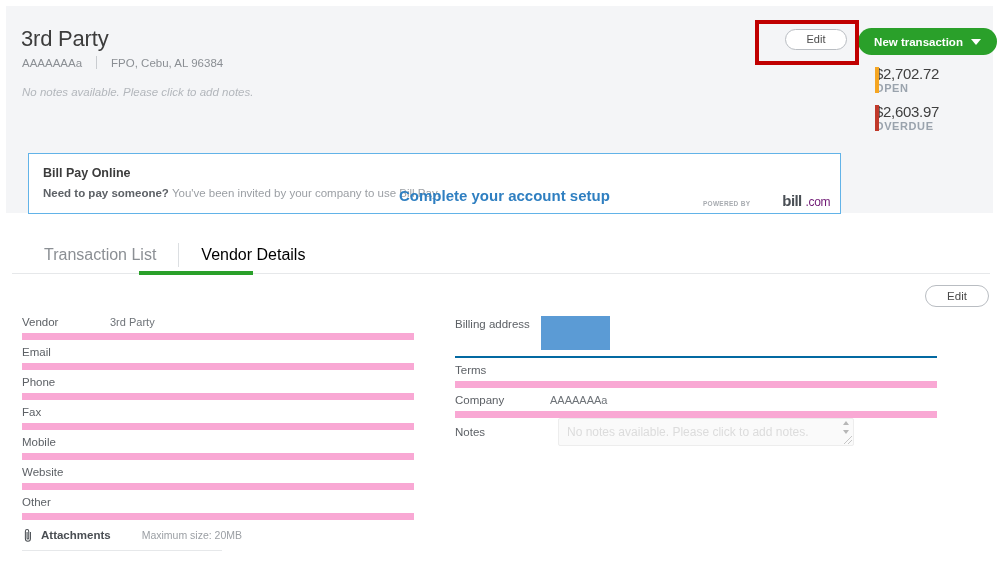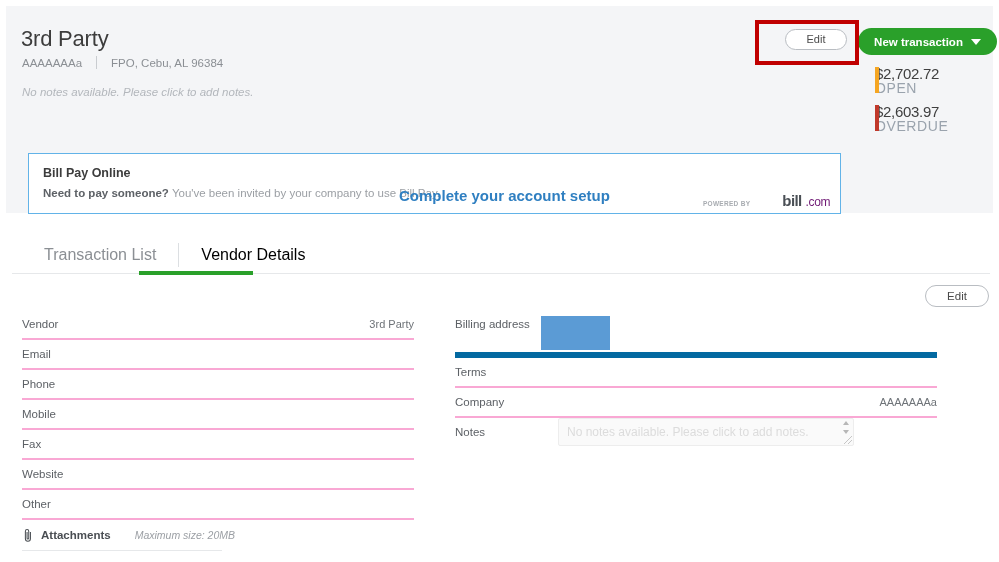--- a/index.html
+++ b/index.html
@@ -83,21 +83,21 @@
   }
 
   
   .amounts { position: absolute; left: 869px; top: 59px; }
   .amount-row { position: relative; margin-bottom: 9px; }
   .amount-bar {
     position: absolute; left: 0; top: 2px;
     width: 4px; height: 26px;
   }
   .amount-value { font-size: 15px; color: #3f3f3f; line-height: 17px; letter-spacing: -0.3px; }
-  .amount-label { font-size: 14px; color: #9aa3ad; letter-spacing: 0.6px; line-height: 12px; }
+  .amount-label { font-size: 11px; color: #9aa3ad; letter-spacing: 0.6px; line-height: 12px; font-weight: bold; }
 
   
   .billpay {
     position: absolute;
     left: 22px; top: 147px;
     width: 813px; height: 61px;
     background: #ffffff;
     border: 1px solid #62b3e8;
   }
   .billpay-title {
@@ -163,35 +163,35 @@
     text-align: center;
     cursor: pointer;
   }
 
   .col-left  { position: absolute; left: 22px;  top: 310px; width: 392px; }
   .col-right { position: absolute; left: 455px; top: 310px; width: 482px; }
 
   .field {
     position: relative;
     height: 30px;
-    border-bottom: 2px solid #f9a8d4;
-    display: flex; align-items: center; justify-content: space-between;
+    border-bottom: 7px solid #f9a8d4;
+    display: flex; align-items: center;
   }
   .field-label {
     font-size: 11.5px; color: #5d6166; font-weight: 500;
     width: 88px; flex: none;
   }
   .col-right .field-label { width: 95px; }
   .field-value { font-size: 11px; color: #6e7378; }
 
   
   .field-billing {
     position: relative;
     height: 48px;
-    border-bottom: 6px solid #0369a1;
+    border-bottom: 2px solid #0369a1;
   }
   .field-billing .field-label {
     position: absolute; left: 0; top: 8px;
   }
   .redact-block {
     position: absolute;
     left: 86px; top: 6px;
     width: 69px; height: 34px;
     background: #5b9bd5;
   }
@@ -230,21 +230,21 @@
       linear-gradient(135deg, transparent 70%, #c6c6c6 70%, #c6c6c6 81%, transparent 81%);
   }
 
   
   .attach-row {
     position: relative; height: 30px;
     display: flex; align-items: center; gap: 7px;
   }
   .clip-icon { width: 12px; height: 15px; flex: none; }
   .attach-label { font-size: 11.5px; color: #4a4e53; font-weight: bold; }
-  .attach-max { font-size: 10.5px; color: #9b9fa4; margin-left: 17px; font-style: italic; }
+  .attach-max { font-size: 10.5px; color: #9b9fa4; margin-left: 24px; }
   .attach-rule {
     position: absolute; left: 0; top: 30px;
     width: 200px; height: 1px; background: #e6e8ea;
   }
 </style>
 </head>
 <body>
 
 <div class="page">
 
@@ -312,25 +312,25 @@
     </div>
     <div class="field">
       <span class="field-label">Email</span>
       <span class="field-value"></span>
     </div>
     <div class="field">
       <span class="field-label">Phone</span>
       <span class="field-value"></span>
     </div>
     <div class="field">
+      <span class="field-label">Fax</span>
+      <span class="field-value"></span>
+    </div>
+    <div class="field">
       <span class="field-label">Mobile</span>
-      <span class="field-value"></span>
-    </div>
-    <div class="field">
-      <span class="field-label">Fax</span>
       <span class="field-value"></span>
     </div>
     <div class="field">
       <span class="field-label">Website</span>
       <span class="field-value"></span>
     </div>
     <div class="field">
       <span class="field-label">Other</span>
       <span class="field-value"></span>
     </div>

